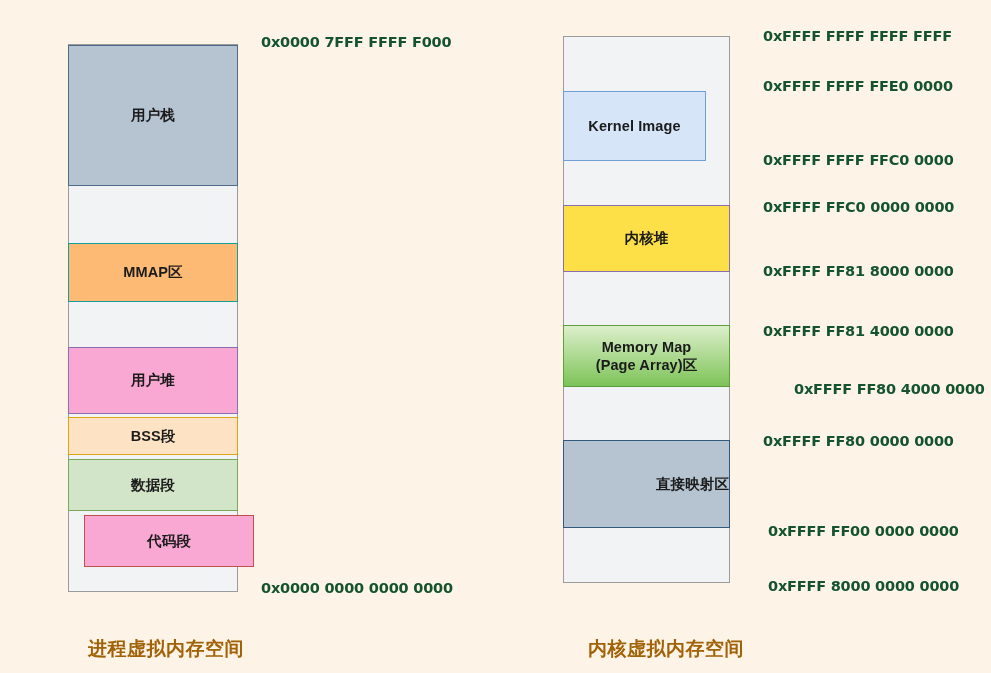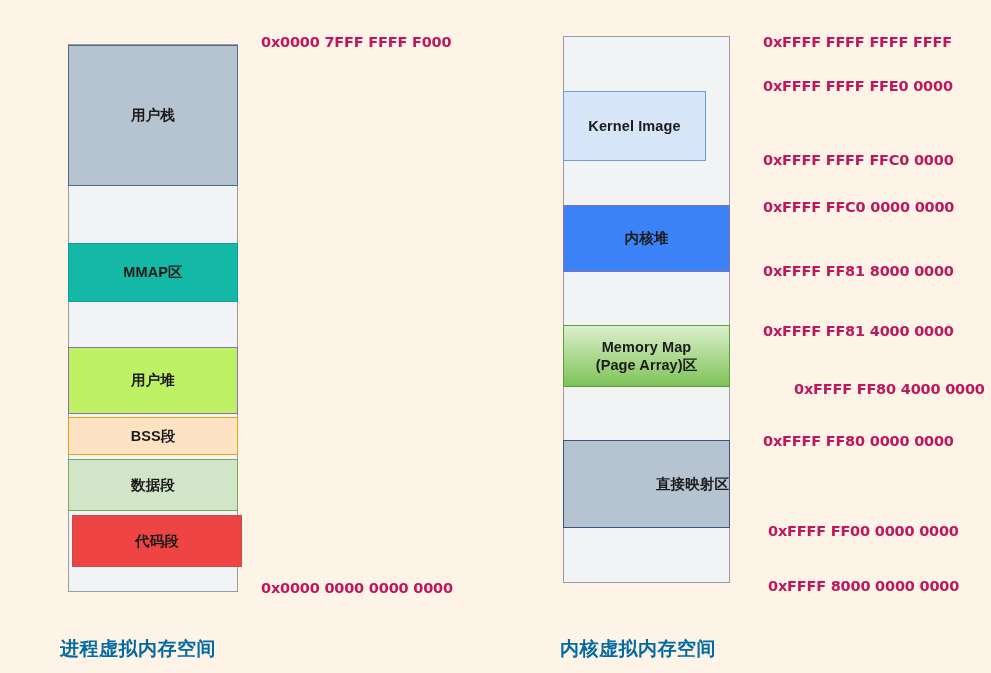--- a/index.html
+++ b/index.html
@@ -47,89 +47,90 @@
     line-height: 1.25;
     letter-spacing: 0.1px;
   }
 
   
   .addr {
     position: absolute;
     font-family: "DejaVu Sans", sans-serif;
     font-size: 14.5px;
     font-weight: bold;
-    color: #be185d;
+    color: #14532d;
     white-space: nowrap;
     letter-spacing: -0.2px;
   }
 
   
   .caption {
     position: absolute;
     font-family: "DejaVu Sans", sans-serif;
     font-size: 19px;
     font-weight: bold;
-    color: #0369a1;
+    color: #a16207;
     white-space: nowrap;
     letter-spacing: 0.5px;
+    margin-left: 28px;
   }
 </style>
 </head>
 <body style="background: rgb(253, 244, 231);">
 
 <div id="canvas">
 
   <div class="column" id="left-column" style="left: 68px; top: 44px; width: 142px; height: 548px;">
     <div class="col-frame" id="left-frame" style="width: 170px; height: 548px; background: rgb(242, 243, 244); border-color: rgb(155, 155, 155);"></div>
     <div id="left-blocks">
         <div class="block" style="left: 0px; top: 1px; width: 170px; height: 141px; background: rgb(182, 196, 210); border: 1px solid rgb(77, 106, 137);">
           <span>用户栈</span>
         </div>
-        <div class="block" style="left: 0px; top: 199px; width: 170px; height: 59px; background: #14b8a6; border: 1px solid rgb(22, 155, 155);">
+        <div class="block" style="left: 0px; top: 199px; width: 170px; height: 59px; background: #fdba74; border: 1px solid rgb(22, 155, 155);">
           <span>MMAP区</span>
         </div>
-        <div class="block" style="left: 0px; top: 303px; width: 170px; height: 67px; background: #bef264; border: 1px solid rgb(138, 111, 176);">
+        <div class="block" style="left: 0px; top: 303px; width: 170px; height: 67px; background: #f9a8d4; border: 1px solid rgb(138, 111, 176);">
           <span>用户堆</span>
         </div>
         <div class="block" style="left: 0px; top: 373px; width: 170px; height: 38px; background: rgb(253, 227, 195); border: 1px solid rgb(224, 164, 22); text-align: center;">
           <span>BSS段</span>
         </div>
         <div class="block" style="left: 0px; top: 415px; width: 170px; height: 52px; background: rgb(211, 229, 200); border: 1px solid rgb(120, 168, 90);">
           <span>数据段</span>
         </div>
-        <div class="block" style="left: 4px; top: 471px; width: 170px; height: 52px; background: #ef4444; border: 1px solid rgb(192, 80, 77); align-items: center;">
+        <div class="block" style="left: 16px; top: 471px; width: 170px; height: 52px; background: #f9a8d4; border: 1px solid rgb(192, 80, 77); align-items: center;">
           <span>代码段</span>
         </div>
       </div>
   </div>
 
   <div class="column" id="right-column" style="left: 563px; top: 36px; width: 167px; height: 547px;">
     <div class="col-frame" id="right-frame" style="width: 167px; height: 547px; background: rgb(242, 243, 244); border-color: rgb(155, 155, 155);"></div>
     <div id="right-blocks">
         <div class="block" style="left: 0px; top: 55px; width: 143px; height: 70px; background: rgb(215, 229, 248); border: 1px solid rgb(111, 158, 212);">
           <span>Kernel Image</span>
         </div>
-        <div class="block" style="left: 0px; top: 169px; width: 167px; height: 67px; background: #3b82f6; border: 1px solid rgb(138, 111, 176);">
+        <div class="block" style="left: 0px; top: 169px; width: 167px; height: 67px; background: #fde047; border: 1px solid rgb(138, 111, 176);">
           <span>内核堆</span>
         </div>
         <div class="block" style="left: 0px; top: 289px; width: 167px; height: 62px; background-image: linear-gradient(rgb(220, 239, 203) 0%, rgb(140, 202, 105) 85%, rgb(124, 193, 88) 100%); border: 1px solid rgb(95, 158, 63);">
           <span>Memory Map<br>(Page Array)区</span>
         </div>
         <div class="block" style="left: 0px; top: 404px; width: 167px; height: 88px; background: rgb(182, 196, 210); border: 1px solid rgb(51, 89, 127); justify-content: flex-end;">
           <span>直接映射区</span>
         </div>
       </div>
   </div>
 
   <div id="left-addresses">
       <div class="addr" style="left: 261px; top: 34px;">0x0000 7FFF FFFF F000</div>
       <div class="addr" style="left: 261px; top: 580px;">0x0000 0000 0000 0000</div>
     </div>
   <div id="right-addresses">
-      <div class="addr" style="left: 763px; top: 34px; text-align: center;">0xFFFF FFFF FFFF FFFF</div>
+      <div class="addr" style="left: 763px; top: 28px; text-align: center;">0xFFFF FFFF FFFF FFFF</div>
       <div class="addr" style="left: 763px; top: 78px;">0xFFFF FFFF FFE0 0000</div>
       <div class="addr" style="left: 763px; top: 152px;">0xFFFF FFFF FFC0 0000</div>
       <div class="addr" style="left: 763px; top: 199px;">0xFFFF FFC0 0000 0000</div>
       <div class="addr" style="left: 763px; top: 263px;">0xFFFF FF81 8000 0000</div>
       <div class="addr" style="left: 763px; top: 323px;">0xFFFF FF81 4000 0000</div>
       <div class="addr" style="left: 763px; top: 381px; margin-left: 31px;">0xFFFF FF80 4000 0000</div>
       <div class="addr" style="left: 763px; top: 433px;">0xFFFF FF80 0000 0000</div>
       <div class="addr" style="left: 768px; top: 523px;">0xFFFF FF00 0000 0000</div>
       <div class="addr" style="left: 768px; top: 578px;">0xFFFF 8000 0000 0000</div>
     </div>

